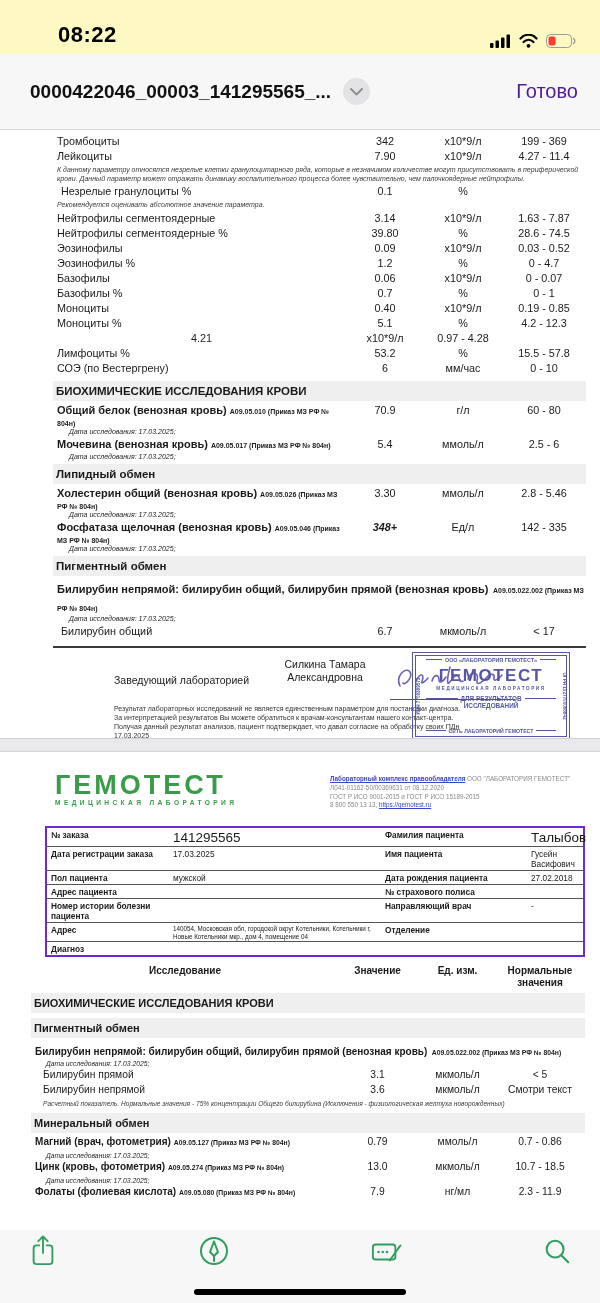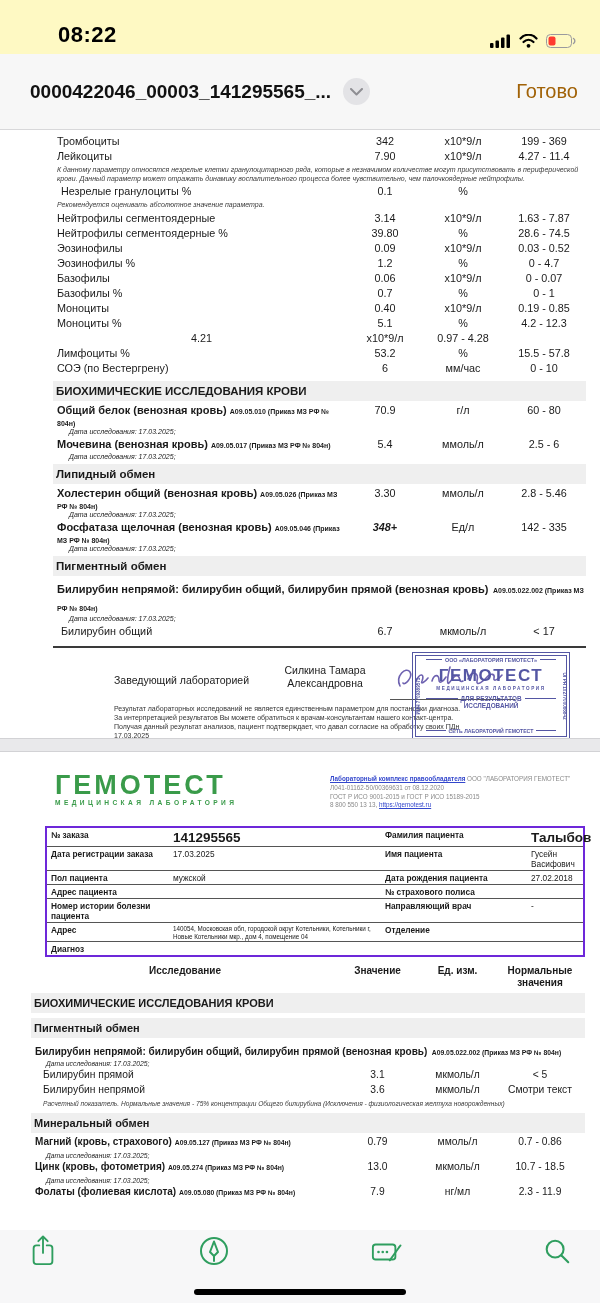--- a/index.html
+++ b/index.html
@@ -16,41 +16,41 @@
     padding:0 24px 6px 58px; }
   .time { font-size:22px; font-weight:700; letter-spacing:.5px; color:#000; }
   .status-icons { margin-left:auto; display:flex; gap:8px; align-items:center; }
   
   .title-bar { position:absolute; top:54px; left:0; right:0; height:76px;
     background:#f7f7f7; border-bottom:1px solid #d8d8da;
     display:flex; align-items:center; padding:0 22px 0 30px; }
   .filename { font-size:19px; font-weight:700; color:#111; white-space:nowrap; }
   .chevron-btn { width:27px; height:27px; border-radius:50%; background:#e3e3e6;
     display:flex; align-items:center; justify-content:center; margin-left:12px; cursor:pointer; }
-  .done-btn { margin-left:auto; font-size:20px; font-weight:500; color:#a16207; cursor:pointer; }
+  .done-btn { margin-left:auto; font-size:20px; font-weight:500; color:#4c1d95; cursor:pointer; }
   
   .page2 { position:absolute; top:130px; left:0; width:600px; height:608px; background:#fff; }
   .p2-inner { padding:5px 14px 0 57px; }
   .r { display:grid; grid-template-columns:289px 78px 78px 84px; align-items:baseline;
        min-height:15px; font-size:10.8px; }
   .rv,.ru,.rr { text-align:center; }
   .ind { padding-left:4px; }
   .note { font-size:7px; font-style:italic; color:#3a3a3a; line-height:8.6px; margin:1px 0 2px 0; }
   .band { background:#efefef; font-weight:700; font-size:11.5px; padding:4px 3px; margin:4px 0 3px -4px; }
   .arow { margin-top:2px; }
   .aname { font-weight:700; font-size:11px; }
   .acode { font-weight:700; font-size:7px; }
   .adate { font-size:7px; font-style:italic; padding-left:12px; margin:0 0 3px 0; }
   .flagged { font-weight:700; font-style:italic; }
   .bottom-rule { border-bottom:2px solid #3a3a3a; margin:6px 0 0 -4px; }
   
   .sig-area { position:relative; padding:10px 14px 0 57px; }
   .sig-row { display:flex; align-items:flex-start; }
   .sig-role { font-size:10.5px; margin-top:16px; width:152px; }
-  .sig-person { font-size:10.5px; text-align:center; width:118px; margin-top:6px; line-height:13px; }
+  .sig-person { font-size:10.5px; text-align:center; width:118px; line-height:13px; }
   .sig-script { width:125px; margin-left:6px; border-bottom:1.5px solid #555; height:42px; }
   .stamp { position:absolute; right:16px; top:4px; width:158px; height:88px;
     border:1px solid #5456a3; padding:2px; color:#5456a3; }
   .stamp-in { border:1.5px solid #5456a3; height:100%; position:relative;
     display:flex; flex-direction:column; align-items:center; padding:1px 10px; }
   .stamp-line { display:flex; align-items:center; width:100%; gap:3px; }
   .stamp-line::before,.stamp-line::after { content:""; flex:1; border-top:1px solid #5456a3; }
   .stamp-org { font-size:5.4px; font-weight:700; white-space:nowrap; }
   .stamp-name { font-size:17px; font-weight:800; letter-spacing:1.5px; margin-top:3px; }
   .stamp-sub { font-size:4.6px; font-weight:700; letter-spacing:1.6px; }
@@ -73,21 +73,21 @@
   .logo-name { color:#3a9b4a; font-size:27px; font-weight:800; letter-spacing:3px; line-height:26px; }
   .logo-sub { color:#3a9b4a; font-size:6.6px; font-weight:700; letter-spacing:3.4px; margin-top:1px; }
   .head-info { margin-left:auto; width:255px; font-size:6.3px; color:#8a8a8a; line-height:8.8px; padding-top:3px; }
   .lnk { color:#3347cc; text-decoration:underline; font-weight:700; cursor:pointer; }
   .lnk2 { color:#3347cc; text-decoration:underline; cursor:pointer; }
   .ptable { margin:16px 15px 0 45px; border:2px solid #6d28d9; font-size:8.3px; }
   .prow { display:grid; grid-template-columns:122px 212px 146px 66px; border-bottom:1px solid #555; }
   .prow:last-child { border-bottom:none; }
   .pcell { padding:2px 4px 1px 4px; }
   .plabel { font-weight:700; }
-  .pbig { font-size:13.5px; font-weight:700; }
+  .pbig { font-size:13.5px; font-weight:400; }
   .paddr { font-size:6.3px; line-height:7.4px; color:#222; }
   .res-head { display:grid; grid-template-columns:300px 85px 75px 90px; margin:8px 15px 0 35px;
     font-weight:700; font-size:10px; text-align:center; line-height:11.5px; }
   .res-body { margin:2px 15px 0 35px; }
   .r3 { display:grid; grid-template-columns:300px 85px 75px 90px; align-items:baseline;
     min-height:15px; font-size:10.3px; }
   .r3 .rv,.r3 .ru,.r3 .rr { text-align:center; }
   .band3 { background:#efefef; font-weight:700; font-size:11px; padding:4px 3px; margin:5px 0 3px -4px; }
   .aname3 { font-weight:700; font-size:10px; }
   .acode3 { font-weight:700; font-size:6.8px; }
@@ -409,21 +409,21 @@
         <span class="rv">3.6</span>
         <span class="ru">мкмоль/л</span>
         <span class="rr">Смотри текст</span>
       </div>
     <div class="note3">Расчетный показатель. Нормальные значения - 75% концентрации Общего билирубина (Исключения - физиологическая желтуха новорожденных)</div>
 
     <div class="band3">Минеральный обмен</div>
 
     <div>
       <div class="r3">
-          <span class="rn"><span class="aname3">Магний (кровь, страхового)</span> <span class="acode3">A09.05.127 (Приказ МЗ РФ № 804н)</span></span>
+          <span class="rn"><span class="aname3">Магний (врач, фотометрия)</span> <span class="acode3">A09.05.127 (Приказ МЗ РФ № 804н)</span></span>
           <span class="rv">0.79</span>
           <span class="ru">ммоль/л</span>
           <span class="rr">0.7 - 0.86</span>
         </div>
       <div class="adate3">Дата исследования: 17.03.2025;</div>
     </div>
     <div>
       <div class="r3">
           <span class="rn"><span class="aname3">Цинк (кровь, фотометрия)</span> <span class="acode3">A09.05.274 (Приказ МЗ РФ № 804н)</span></span>
           <span class="rv">13.0</span>

